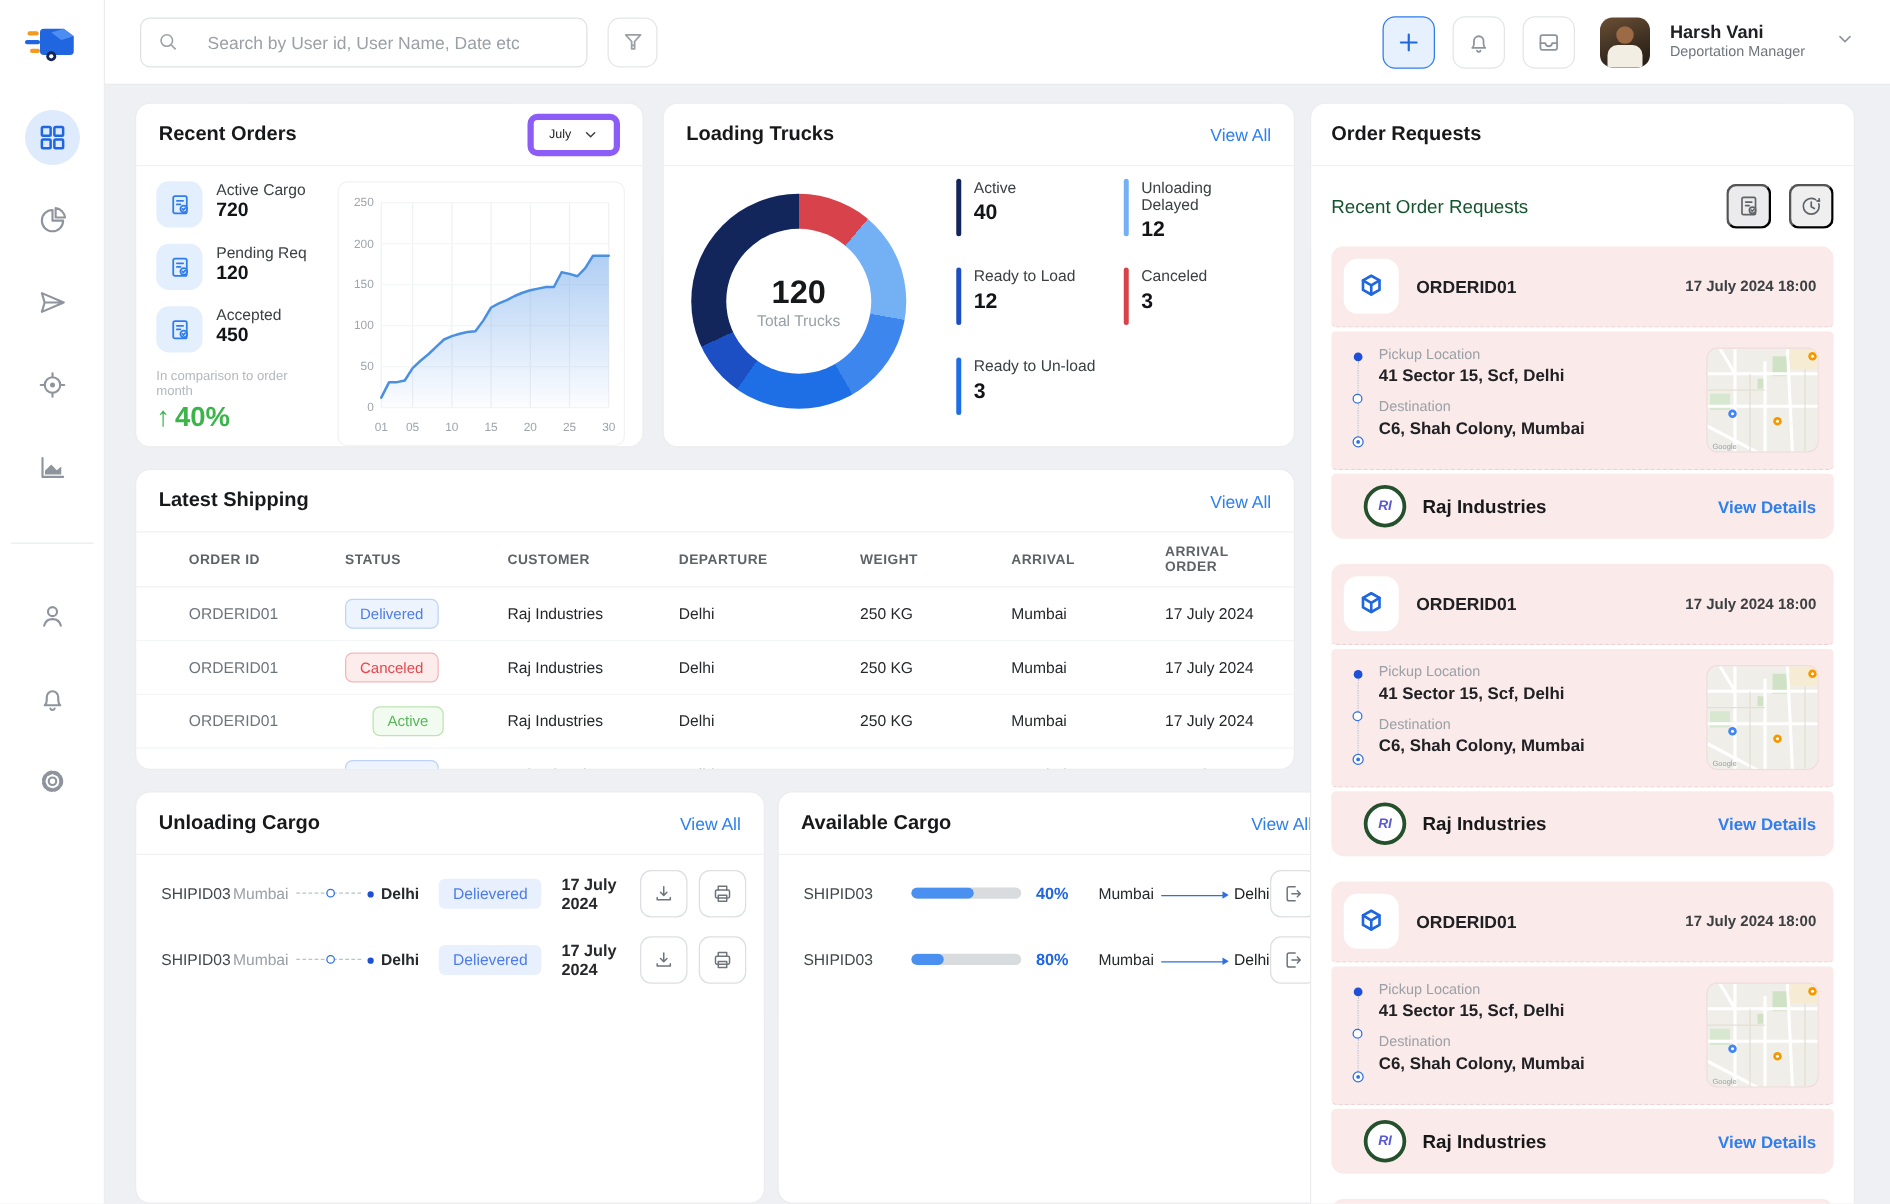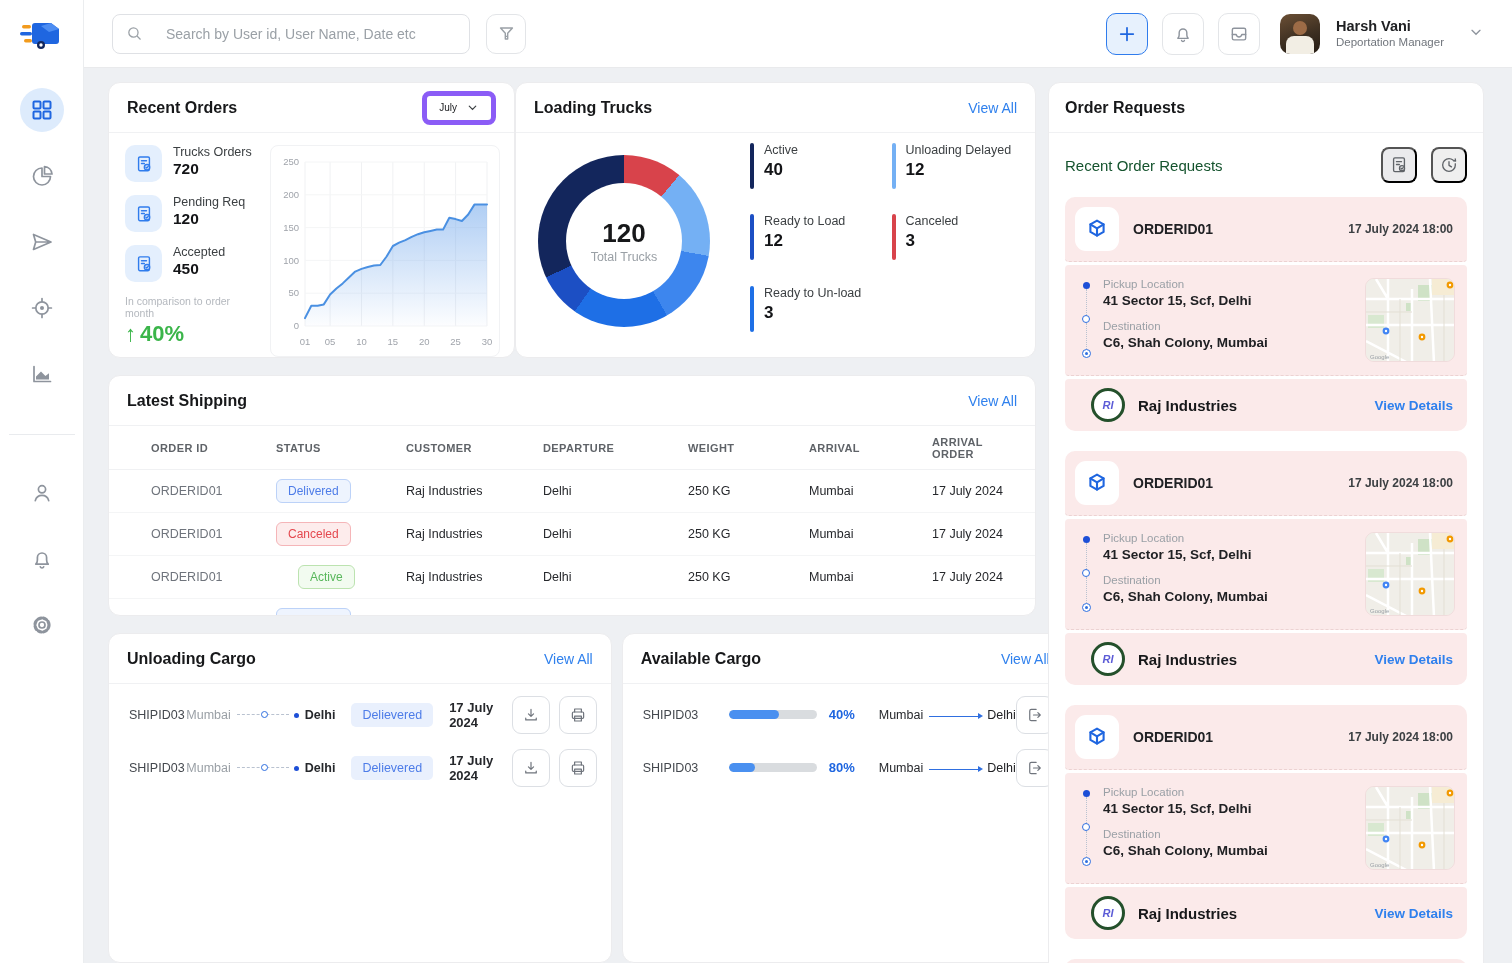--- a/index.html
+++ b/index.html
@@ -48,21 +48,21 @@
   .content { position:absolute; left:84px; top:68px; right:0; bottom:0; padding:14px 28px 0 24px;
     display:flex; gap:12px; overflow:hidden; }
   .main-col { width:928px; display:flex; flex-direction:column; gap:17px; }
   .card { background:#fff; border-radius:12px; border:1px solid #ececee; }
   .card-head { height:50px; display:flex; align-items:center; justify-content:space-between;
     padding:0 18px; border-bottom:1px solid #f0f1f3; }
   .card-title { font-size:16px; font-weight:bold; color:#17181a; }
   .view-all { font-size:14px; color:#2f80ed; cursor:pointer; }
 
   
-  .row1 { display:flex; }
+  .row1 { display:flex; gap:15px; }
   .recent-orders { width:407px; height:276px; }
   .month-select { height:34px; min-width:70px; border:5px solid #8b5cf6; border-radius:8px; background:#fff;
     display:flex; align-items:center; gap:9px; padding:0 12px; font-size:10px; color:#202124; cursor:pointer; }
   .ro-body { display:flex; padding:12px 14px 0 16px; gap:10px; }
   .ro-stats { width:150px; }
   .stat { display:flex; gap:11px; margin-bottom:13px; align-items:flex-start; }
   .stat-icon { width:37px; height:37px; border-radius:10px; background:#e4effd; display:flex; align-items:center; justify-content:center; flex:none; }
   .stat-icon svg { stroke:#2f7ced; fill:none; stroke-width:1.7; stroke-linecap:round; stroke-linejoin:round; }
   .stat-label { font-size:12.5px; color:#3c4043; }
   .stat-value { font-size:15.5px; font-weight:bold; color:#131417; margin-top:1px; }
@@ -304,21 +304,21 @@
                 <div class="stat">
                   <span class="stat-icon">
                     <svg width="20" height="20" viewBox="0 0 24 24">
                       <rect x="5.5" y="3.5" width="13" height="16.5" rx="1.6"></rect>
                       <path d="M9 8h6M9 11.4h3.4"></path>
                       <circle cx="15.6" cy="15.8" r="3.2" fill="#e4effd"></circle>
                       <path d="M14.3 15.8l1 1 1.7-1.8"></path>
                     </svg>
                   </span>
                   <span>
-                    <div class="stat-label">Trucks Orders</div>
+                    <div class="stat-label">Active Cargo</div>
                     <div class="stat-value">720</div>
                   </span>
                 </div>
 
                 <div class="stat">
                   <span class="stat-icon">
                     <svg width="20" height="20" viewBox="0 0 24 24">
                       <rect x="5.5" y="3.5" width="13" height="16.5" rx="1.6"></rect>
                       <path d="M9 8h6M9 11.4h3.4"></path>
                       <circle cx="15.6" cy="15.8" r="3.2" fill="#e4effd"></circle>

